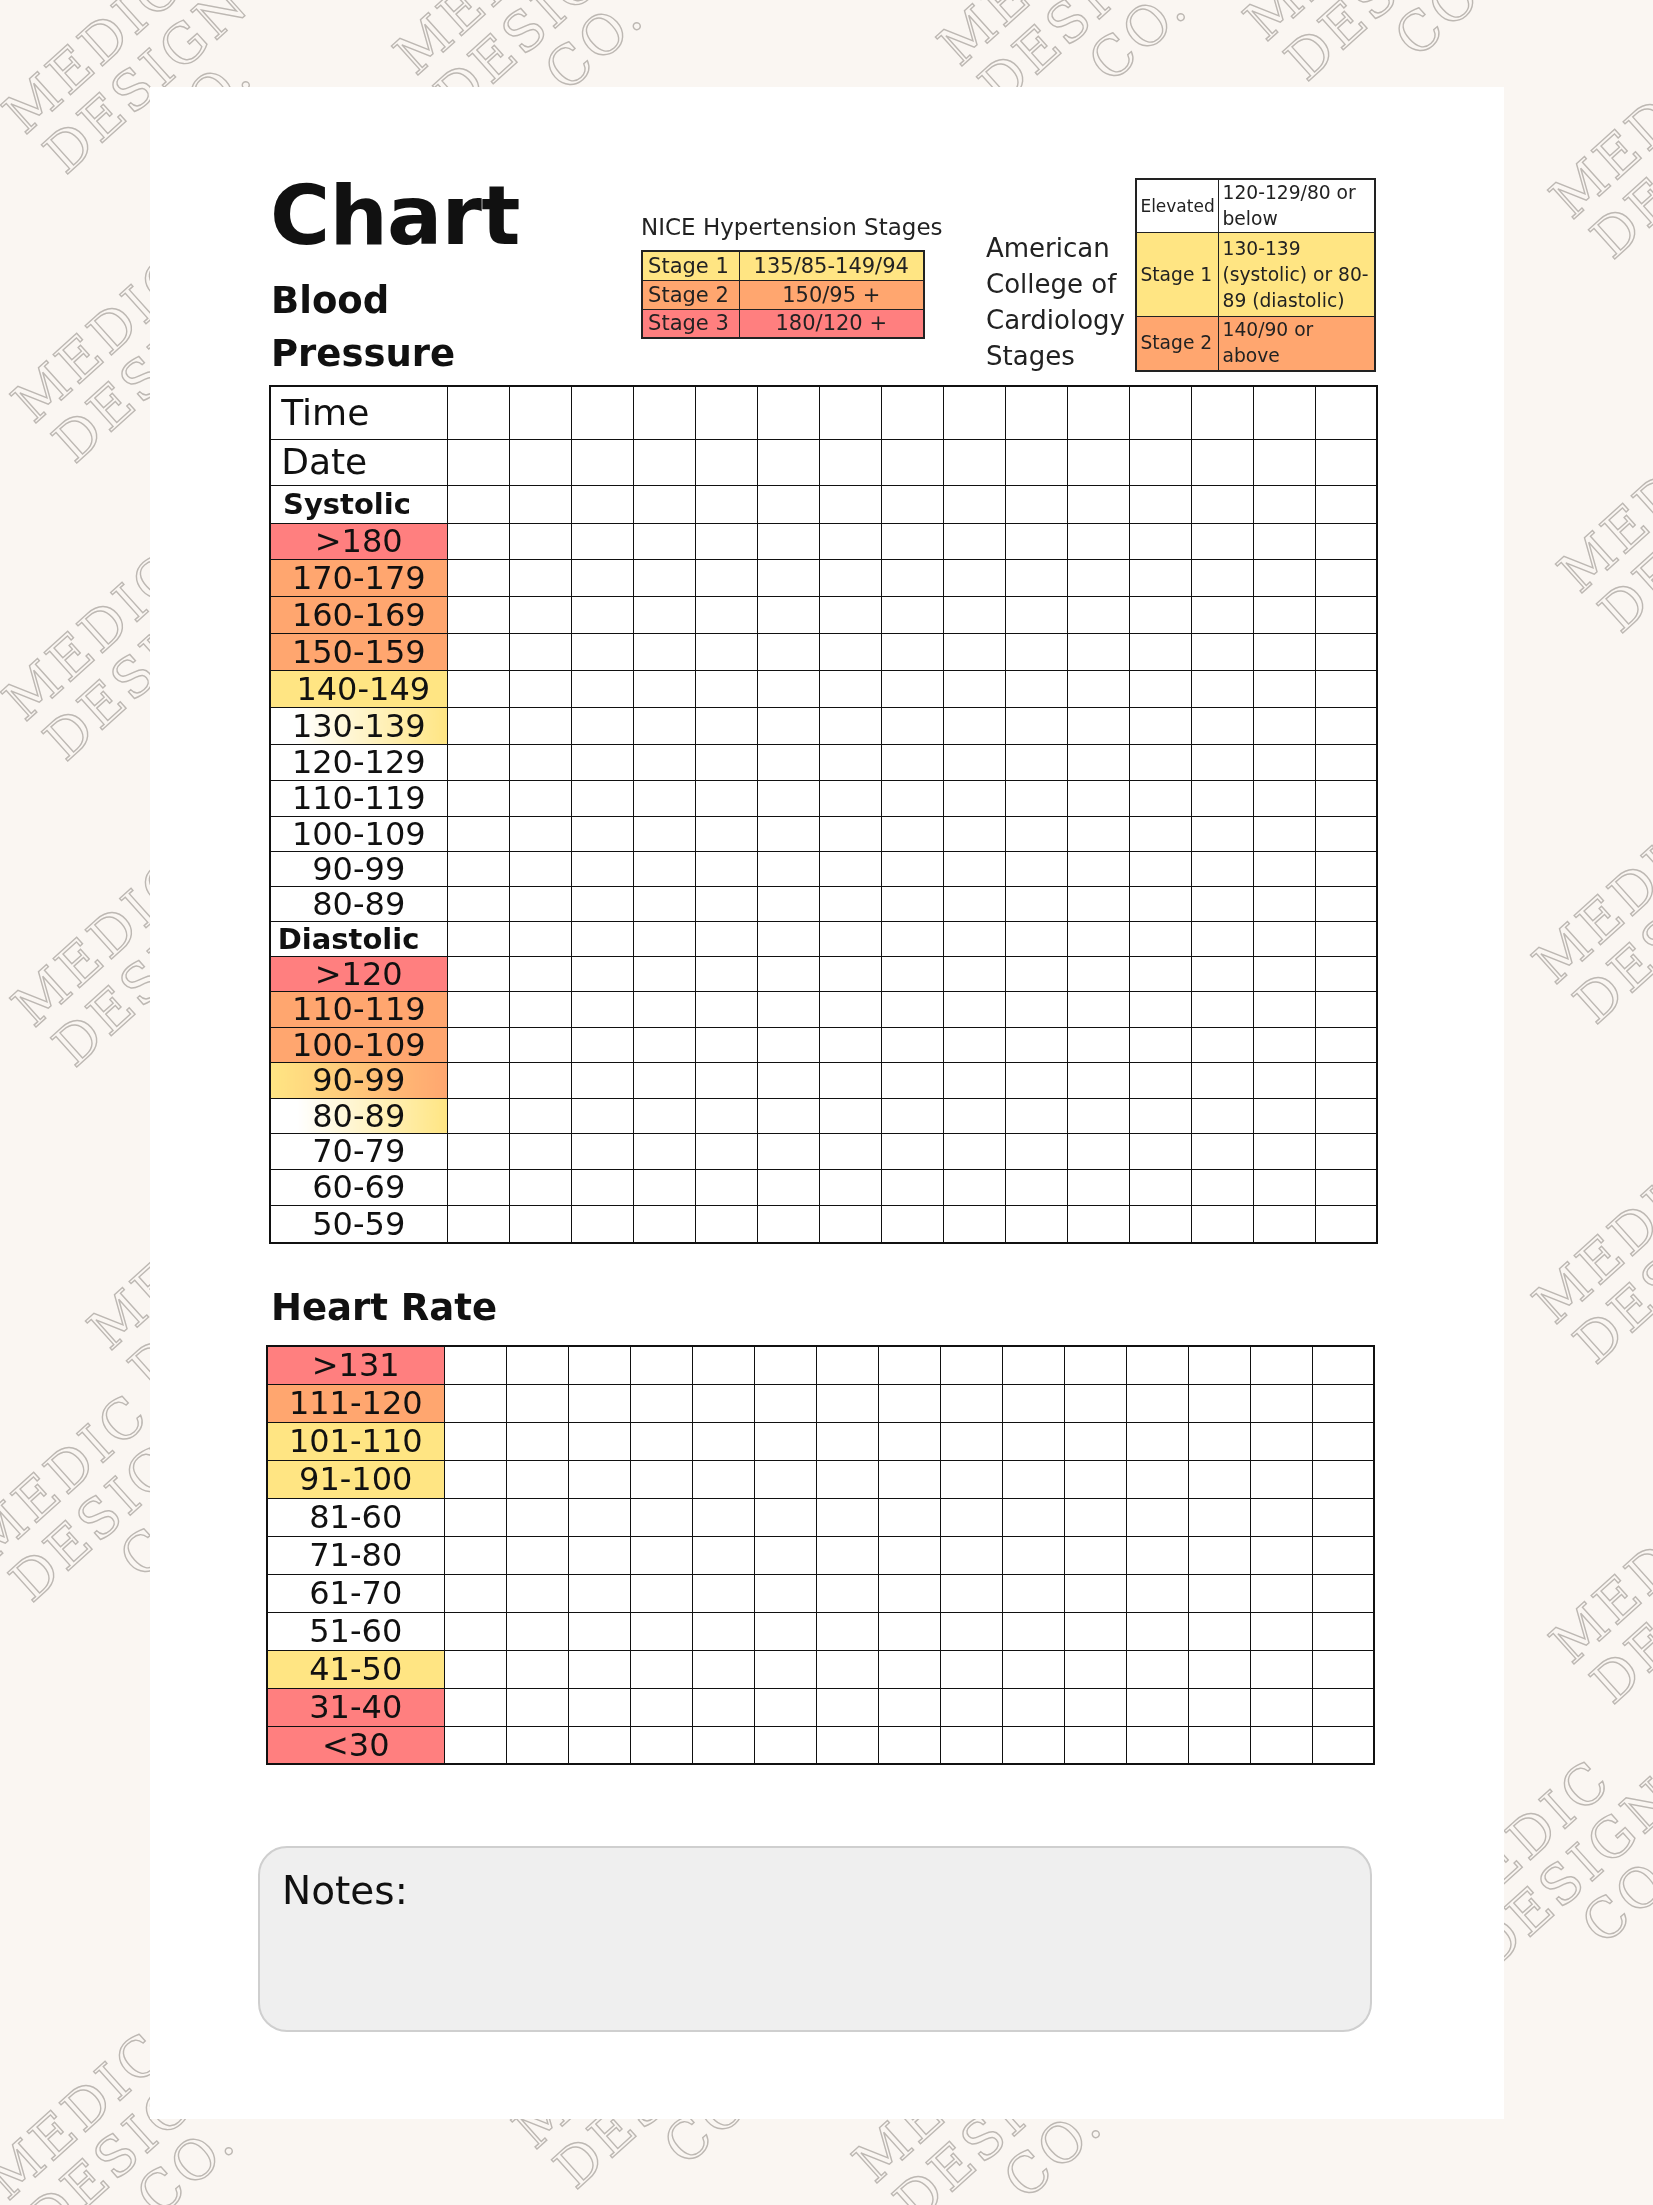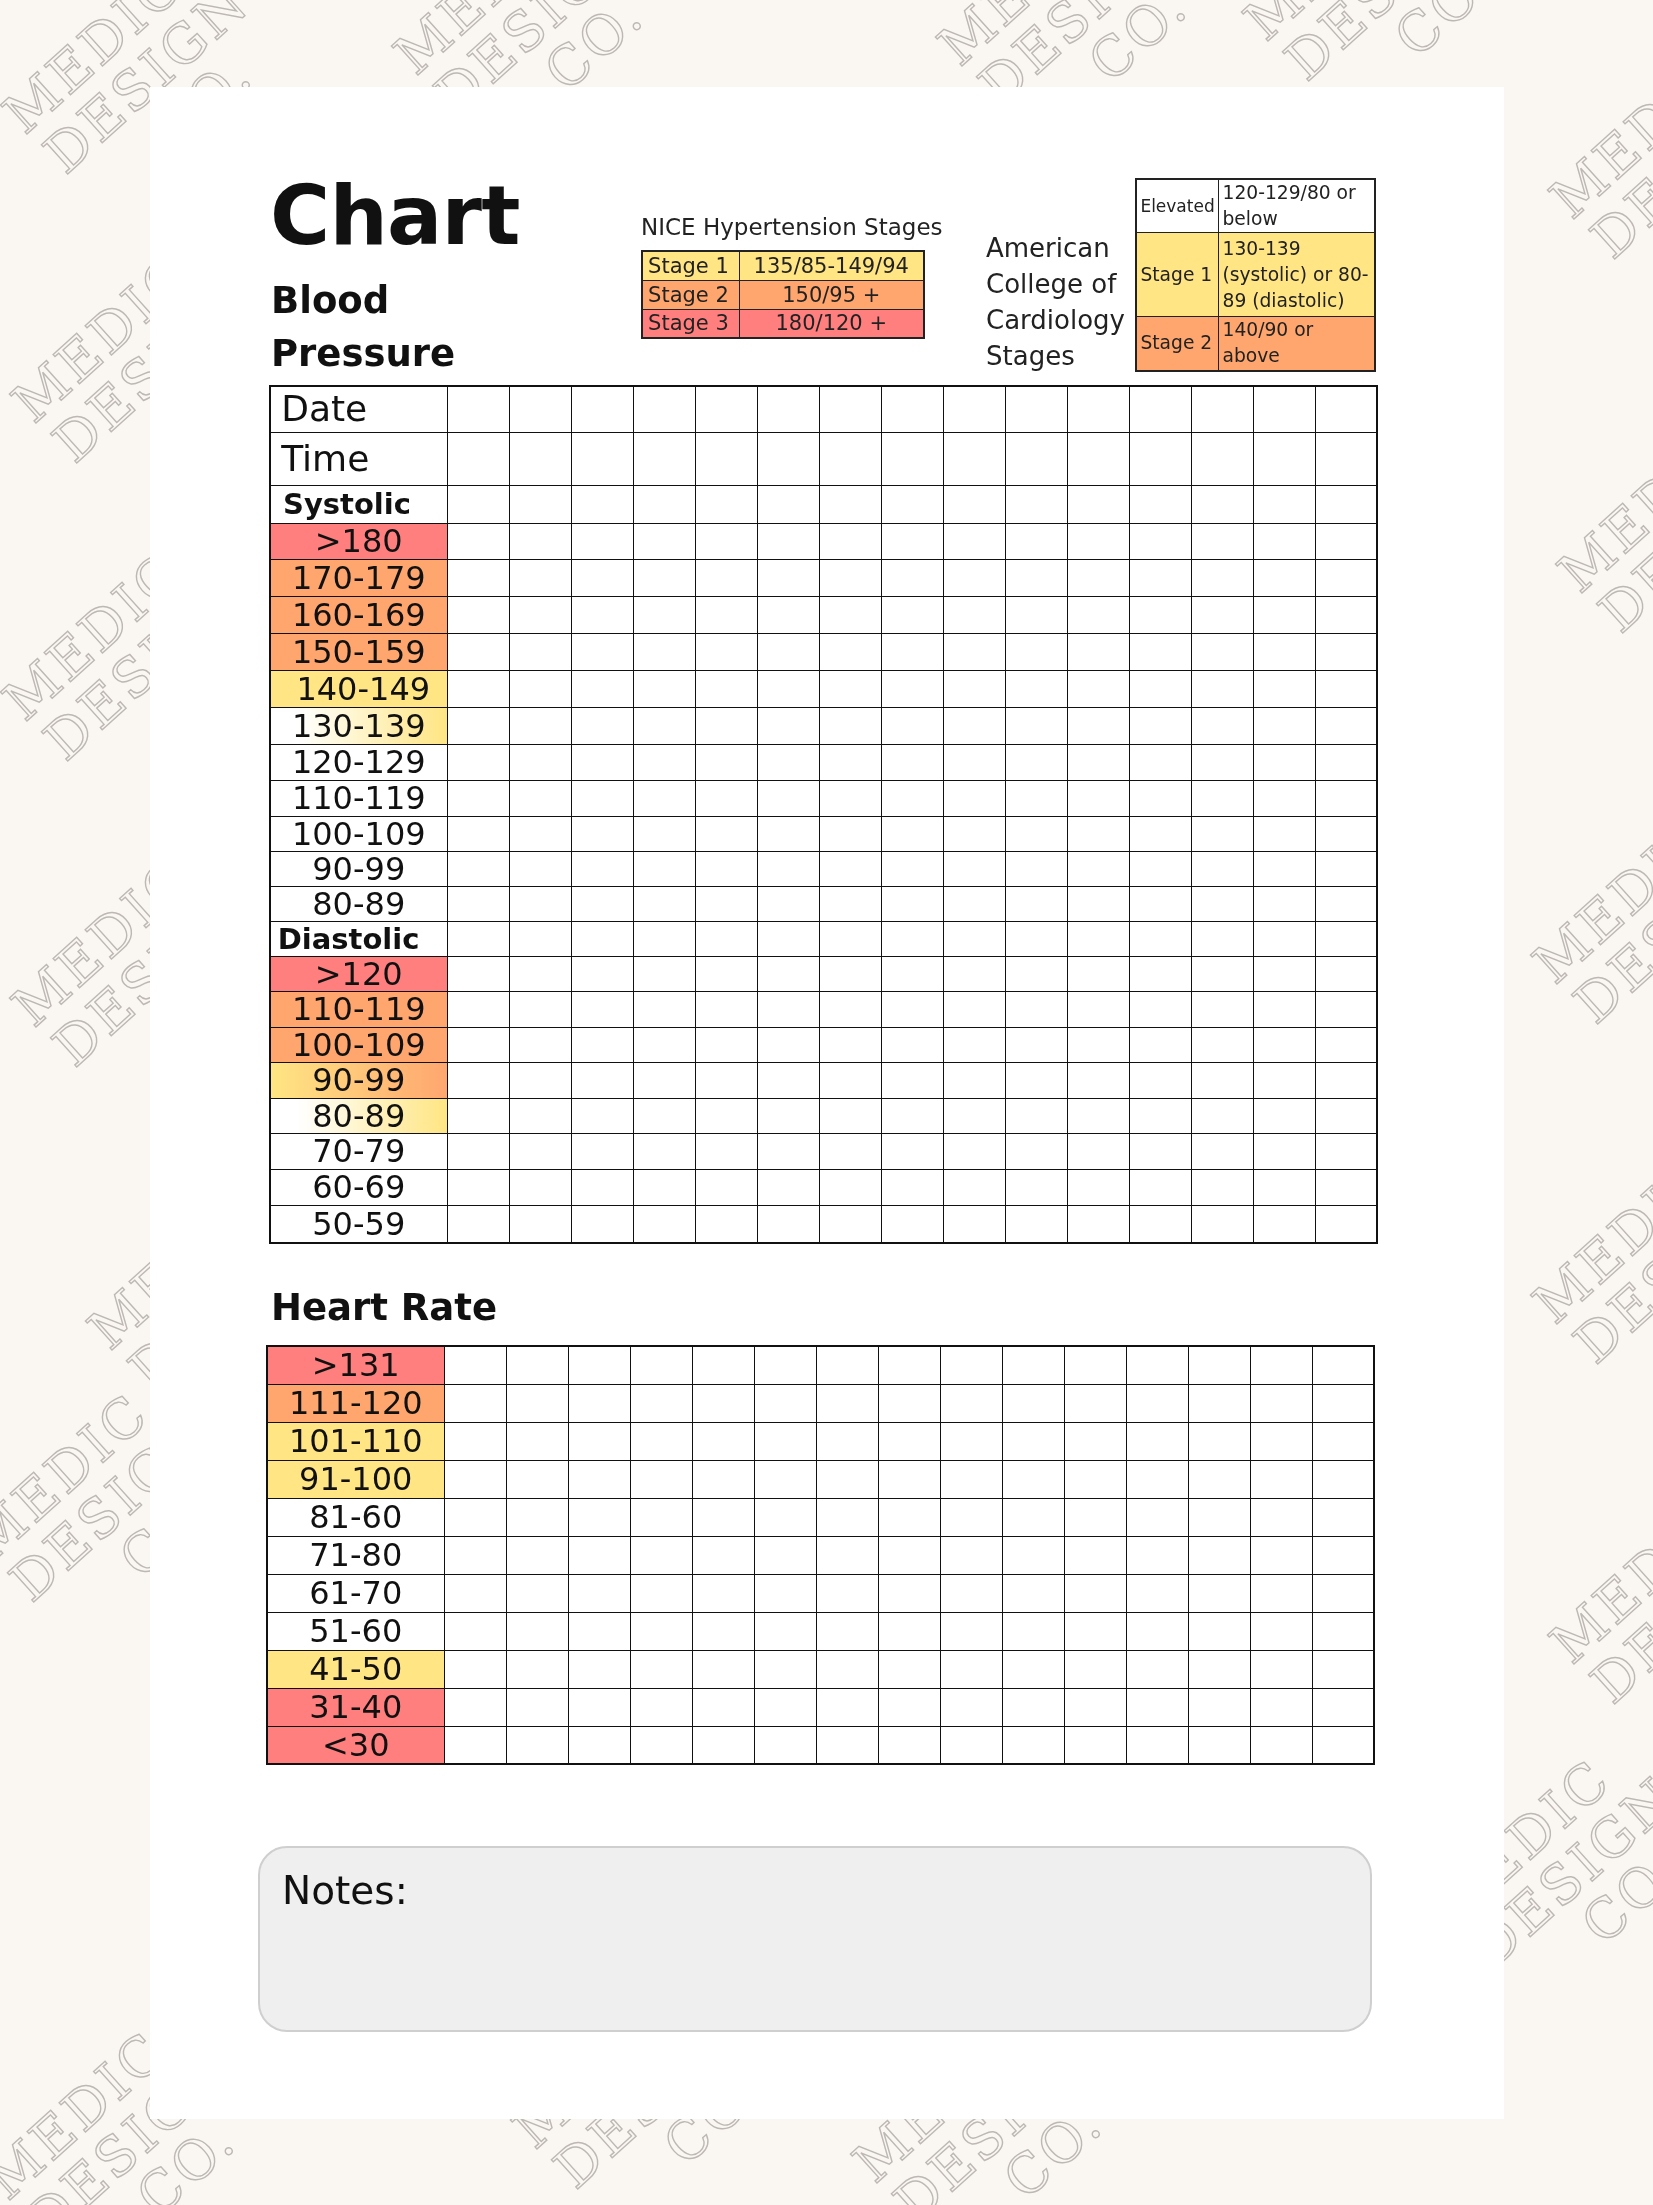--- a/index.html
+++ b/index.html
@@ -315,40 +315,40 @@
         </tr>
         <tr class="r2">
           <td class="stage" style="background: rgb(255, 166, 111);">Stage 2</td>
           <td class="val" style="background: rgb(255, 166, 111);">140/90 or above</td>
         </tr>
       </tbody>
   </table>
 
   <table class="grid bp-grid">
     <tbody id="bp-body">
+        <tr style="height: 53px;">
+          <td class="label left" style="background: rgb(255, 255, 255);">Time</td>
+          <td class="cell"></td>
+          <td class="cell"></td>
+          <td class="cell"></td>
+          <td class="cell"></td>
+          <td class="cell"></td>
+          <td class="cell"></td>
+          <td class="cell"></td>
+          <td class="cell"></td>
+          <td class="cell"></td>
+          <td class="cell"></td>
+          <td class="cell"></td>
+          <td class="cell"></td>
+          <td class="cell"></td>
+          <td class="cell"></td>
+          <td class="cell"></td>
+        </tr>
         <tr style="height: 46px;">
           <td class="label left" style="background: rgb(255, 255, 255);">Date</td>
-          <td class="cell"></td>
-          <td class="cell"></td>
-          <td class="cell"></td>
-          <td class="cell"></td>
-          <td class="cell"></td>
-          <td class="cell"></td>
-          <td class="cell"></td>
-          <td class="cell"></td>
-          <td class="cell"></td>
-          <td class="cell"></td>
-          <td class="cell"></td>
-          <td class="cell"></td>
-          <td class="cell"></td>
-          <td class="cell"></td>
-          <td class="cell"></td>
-        </tr>
-        <tr style="height: 53px;">
-          <td class="label left" style="background: rgb(255, 255, 255);">Time</td>
           <td class="cell"></td>
           <td class="cell"></td>
           <td class="cell"></td>
           <td class="cell"></td>
           <td class="cell"></td>
           <td class="cell"></td>
           <td class="cell"></td>
           <td class="cell"></td>
           <td class="cell"></td>
           <td class="cell"></td>

